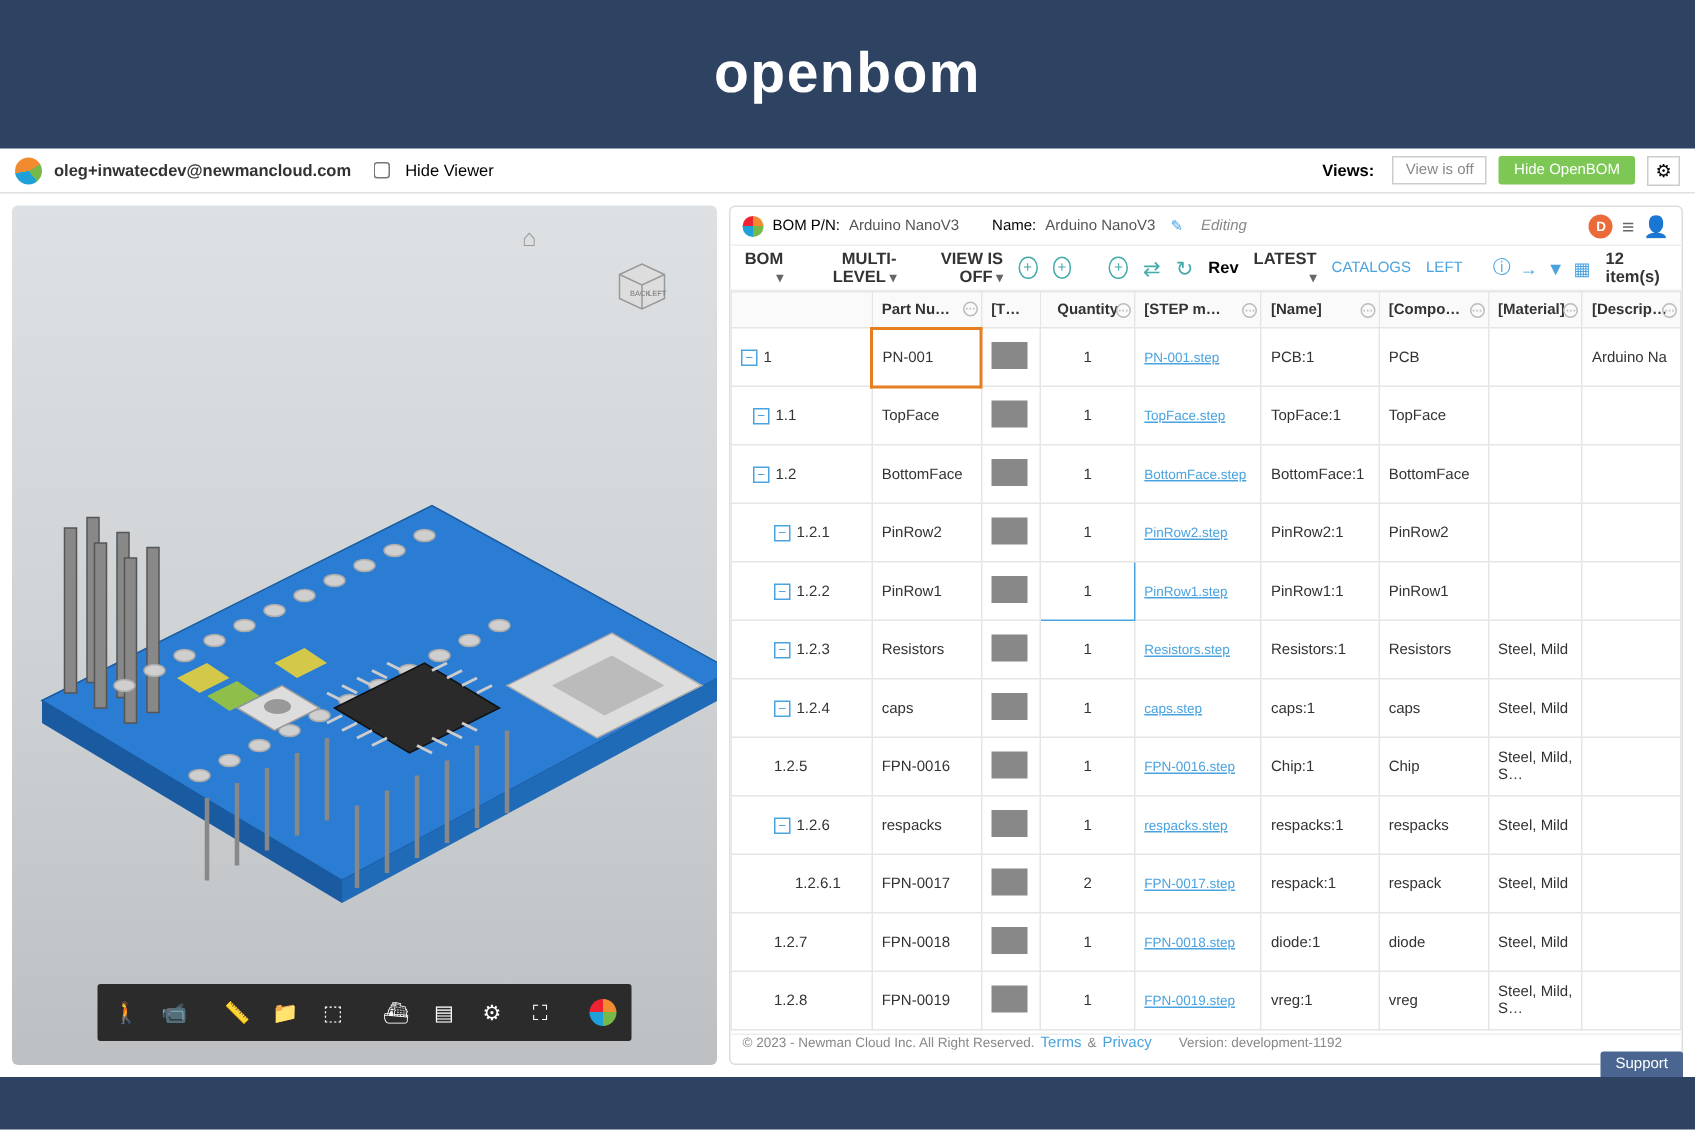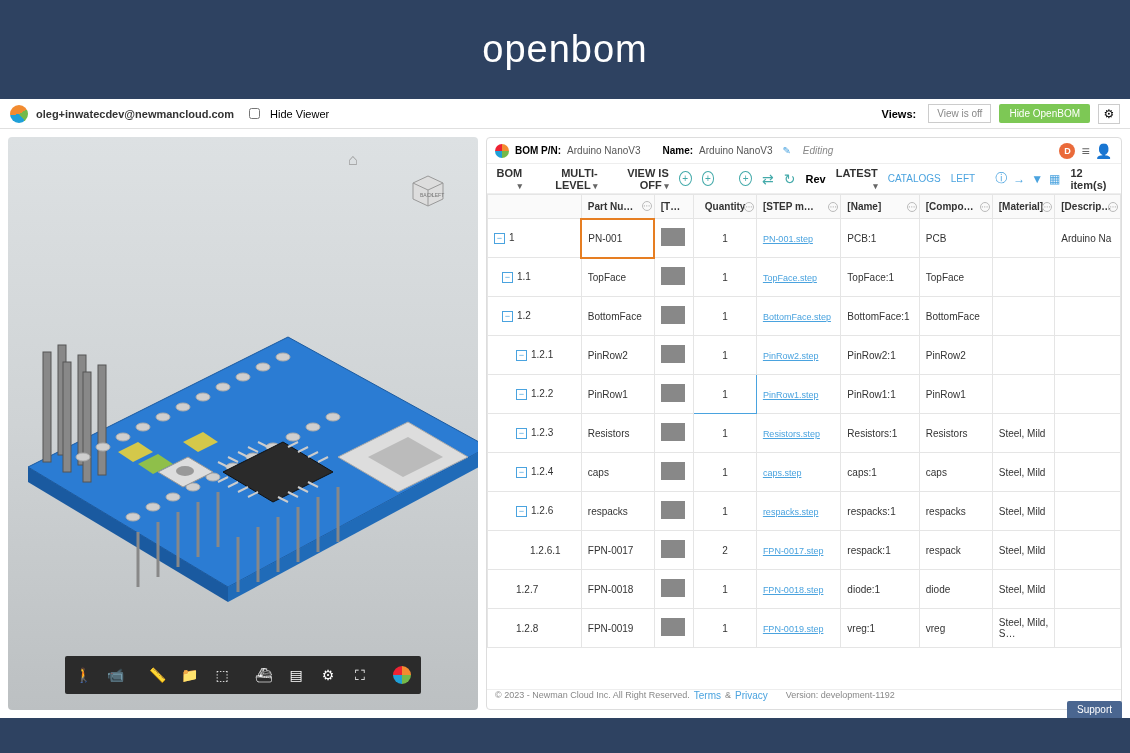--- a/index.html
+++ b/index.html
@@ -1,18 +1,18 @@
 <!DOCTYPE html>
 <html><head>
 <meta charset="utf-8">
 <style>
 * { box-sizing: border-box; margin: 0; padding: 0; }
 body { font-family: Arial, sans-serif; background: #2e4261; width: 1130px; height: 753px; overflow: hidden; font-size: 12px; }
 .banner { height: 99px; display: flex; align-items: center; justify-content: center; }
-.logo { color: #fff; font-size: 38px; font-weight: 400; letter-spacing: 1px; }
+.logo { color: #fff; font-size: 38px; font-weight: 700; letter-spacing: 1px; }
 .app { background: #fff; position: absolute; top: 99px; left: 0; right: 0; bottom: 35px; }
 .topbar { height: 30px; display: flex; align-items: center; padding: 0 10px; border-bottom: 1px solid #e0e0e0; }
 .circle-logo { width: 18px; height: 18px; border-radius: 50%; background: conic-gradient(#f28b30 0 60deg,#74b94a 60deg 140deg,#1fa0d8 140deg 260deg,#f28b30 260deg 360deg); margin-right: 8px; }
 .user-email { font-size: 11px; font-weight: bold; color: #333; margin-right: 15px; }
 .chk { display: flex; align-items: center; gap: 10px; font-size: 11px; }
 .chk input { width: 11px; height: 11px; }
 .spacer { flex: 1; }
 .views-lbl { font-size: 11px; font-weight: bold; margin-right: 12px; }
 .views-sel { border: 1px solid #ccc; padding: 3px 8px; font-size: 10px; color: #888; margin-right: 8px; }
 .hide-btn { background: #7dc855; color: #fff; border: none; padding: 4px 10px; font-size: 10px; border-radius: 2px; margin-right: 8px; cursor: pointer; }
@@ -23,21 +23,21 @@
 .viewcube { position: absolute; top: 34px; right: 30px; width: 40px; height: 40px; }
 .viewcube svg { width: 100%; height: 100%; }
 .board3d { position: absolute; top: 120px; left: -20px; width: 520px; height: 400px; }
 .viewer-toolbar { position: absolute; bottom: 16px; left: 50%; transform: translateX(-50%); background: #2b2b2b; display: flex; gap: 2px; padding: 4px; border-radius: 2px; }
 .viewer-toolbar .tb { width: 30px; height: 30px; display: flex; align-items: center; justify-content: center; color: #fff; font-size: 14px; cursor: pointer; }
 .viewer-toolbar .sep { width: 8px; }
 .viewer-toolbar .color-circ { width: 18px; height: 18px; border-radius: 50%; background: conic-gradient(#f28b30 0 90deg,#74b94a 90deg 180deg,#1fa0d8 180deg 270deg,#e23 270deg 360deg); }
 .bom { flex: 1; background: #fff; border: 1px solid #ddd; border-radius: 4px; display: flex; flex-direction: column; overflow: hidden; }
 .bom-head { height: 26px; display: flex; align-items: center; padding: 0 8px; gap: 6px; font-size: 10px; border-bottom: 1px solid #eee; }
 .bom-head .circ { width: 14px; height: 14px; border-radius: 50%; background: conic-gradient(#f28b30 0 90deg,#74b94a 90deg 180deg,#1fa0d8 180deg 270deg,#e23 270deg 360deg); }
-.bom-head .lbl { font-weight: bold; }
+.bom-head .lbl { font-weight: normal; }
 .bom-head .val { color: #555; }
 .pencil { color: #4aa3df; margin-left: 4px; cursor: pointer; }
 .editing { color: #888; font-style: italic; margin-left: 6px; }
 .av { width: 16px; height: 16px; border-radius: 50%; background: #ea6a3a; color: #fff; display: flex; align-items: center; justify-content: center; font-size: 9px; font-weight: bold; }
 .ic { color: #666; cursor: pointer; font-size: 14px; }
 .bom-tb { height: 30px; display: flex; align-items: center; padding: 0 8px; font-size: 11px; gap: 10px; border-bottom: 1px solid #eee; }
 .dd { font-weight: bold; color: #333; cursor: pointer; text-align: right; }
 .dd::after { content: " ▾"; font-size: 9px; color: #666; }
 .circ-btn { width: 15px; height: 15px; border: 1px solid #4aa; border-radius: 50%; display: inline-flex; align-items: center; justify-content: center; color: #4aa; font-size: 10px; cursor: pointer; }
 .rev-lbl { font-weight: bold; }
@@ -331,20 +331,31 @@
                 <td class="c-pn">caps</td>
                 <td class="c-th"><span class="thumb"></span></td>
                 <td class="c-qty" style="text-align: center;">1</td>
                 <td class="c-step"><span class="step-link">caps.step</span></td>
                 <td class="c-name">caps:1</td>
                 <td class="c-comp">caps</td>
                 <td class="c-mat">Steel, Mild</td>
                 <td class="c-desc"></td>
               </tr>
               <tr>
+                <td class="c-num ind-2"><span>1.2.5</span></td>
+                <td class="c-pn">FPN-0016</td>
+                <td class="c-th"><span class="thumb"></span></td>
+                <td class="c-qty" style="text-align: center;">1</td>
+                <td class="c-step"><span class="step-link">FPN-0016.step</span></td>
+                <td class="c-name">Chip:1</td>
+                <td class="c-comp">Chip</td>
+                <td class="c-mat">Steel, Mild, S…</td>
+                <td class="c-desc"></td>
+              </tr>
+              <tr>
                 <td class="c-num ind-2"><span class="tree-toggle">−</span><span>1.2.6</span></td>
                 <td class="c-pn">respacks</td>
                 <td class="c-th"><span class="thumb"></span></td>
                 <td class="c-qty" style="text-align: center;">1</td>
                 <td class="c-step"><span class="step-link">respacks.step</span></td>
                 <td class="c-name">respacks:1</td>
                 <td class="c-comp">respacks</td>
                 <td class="c-mat">Steel, Mild</td>
                 <td class="c-desc"></td>
               </tr>

